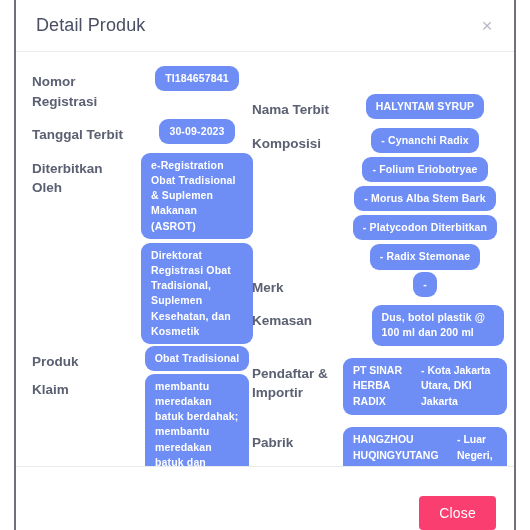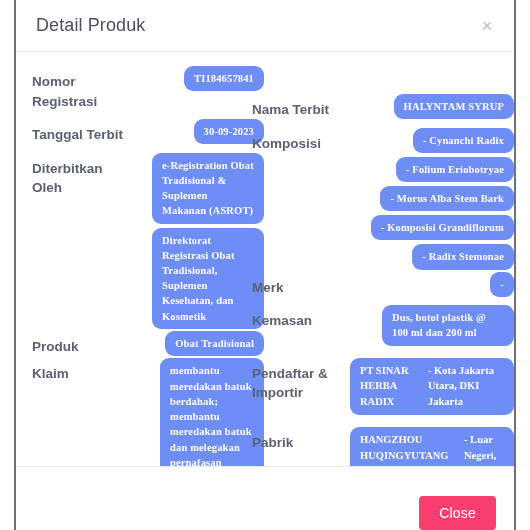--- a/index.html
+++ b/index.html
@@ -95,25 +95,24 @@
     line-height: 1.45;
     flex: 0 0 auto;
     padding-top: 6px;
   }
   .col-left  .row-label { width: 98px; }
   .col-right .row-label { width: 84px; }
 
   .row-values {
     display: flex;
     flex-direction: column;
-    align-items: flex-end;
+    align-items: center;
     gap: 4px;
     flex: 1 1 auto;
     min-width: 0;
-    font-family: Liberation Serif, serif;
   }
 
   .badge {
     background: #6f8ef5;
     color: #ffffff;
     font-size: 10.5px;
     font-weight: bold;
     line-height: 1.45;
     padding: 5px 10px;
     border-radius: 9px;
@@ -242,21 +241,21 @@
         </div>
 
         <div class="spacer-xs"></div>
 
         <div class="row">
           <div class="row-label">Komposisi</div>
           <div class="row-values">
             <span class="badge">- Cynanchi Radix</span>
             <span class="badge">- Folium Eriobotryae</span>
             <span class="badge">- Morus Alba Stem Bark</span>
-            <span class="badge">- Komposisi Grandiflorum</span>
+            <span class="badge">- Platycodon Diterbitkan</span>
             <span class="badge">- Radix Stemonae</span>
           </div>
         </div>
 
         <div class="row">
           <div class="row-label">Merk</div>
           <div class="row-values">
             <span class="badge">-</span>
           </div>
         </div>

